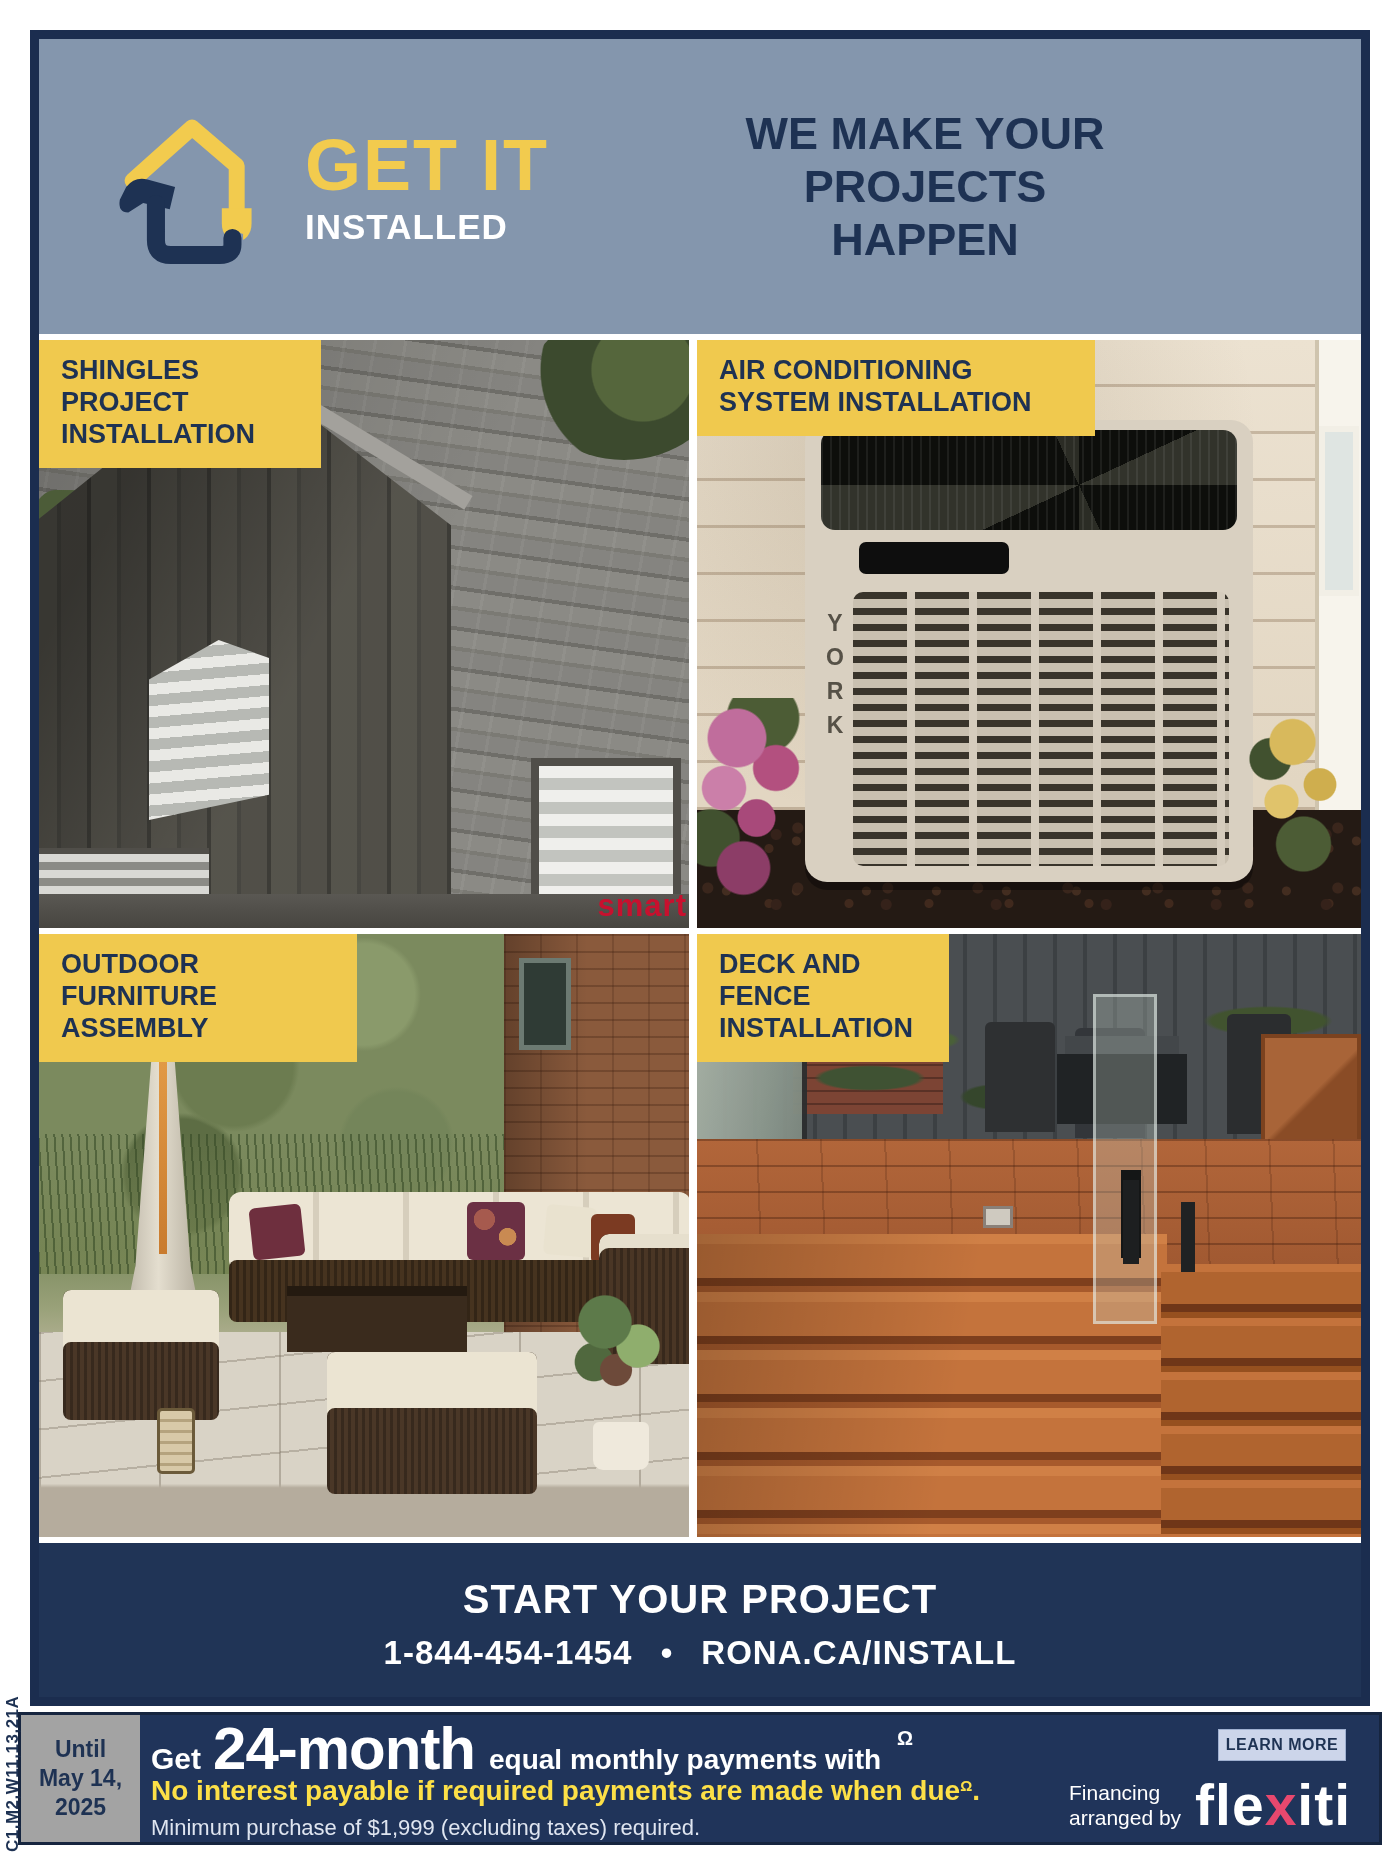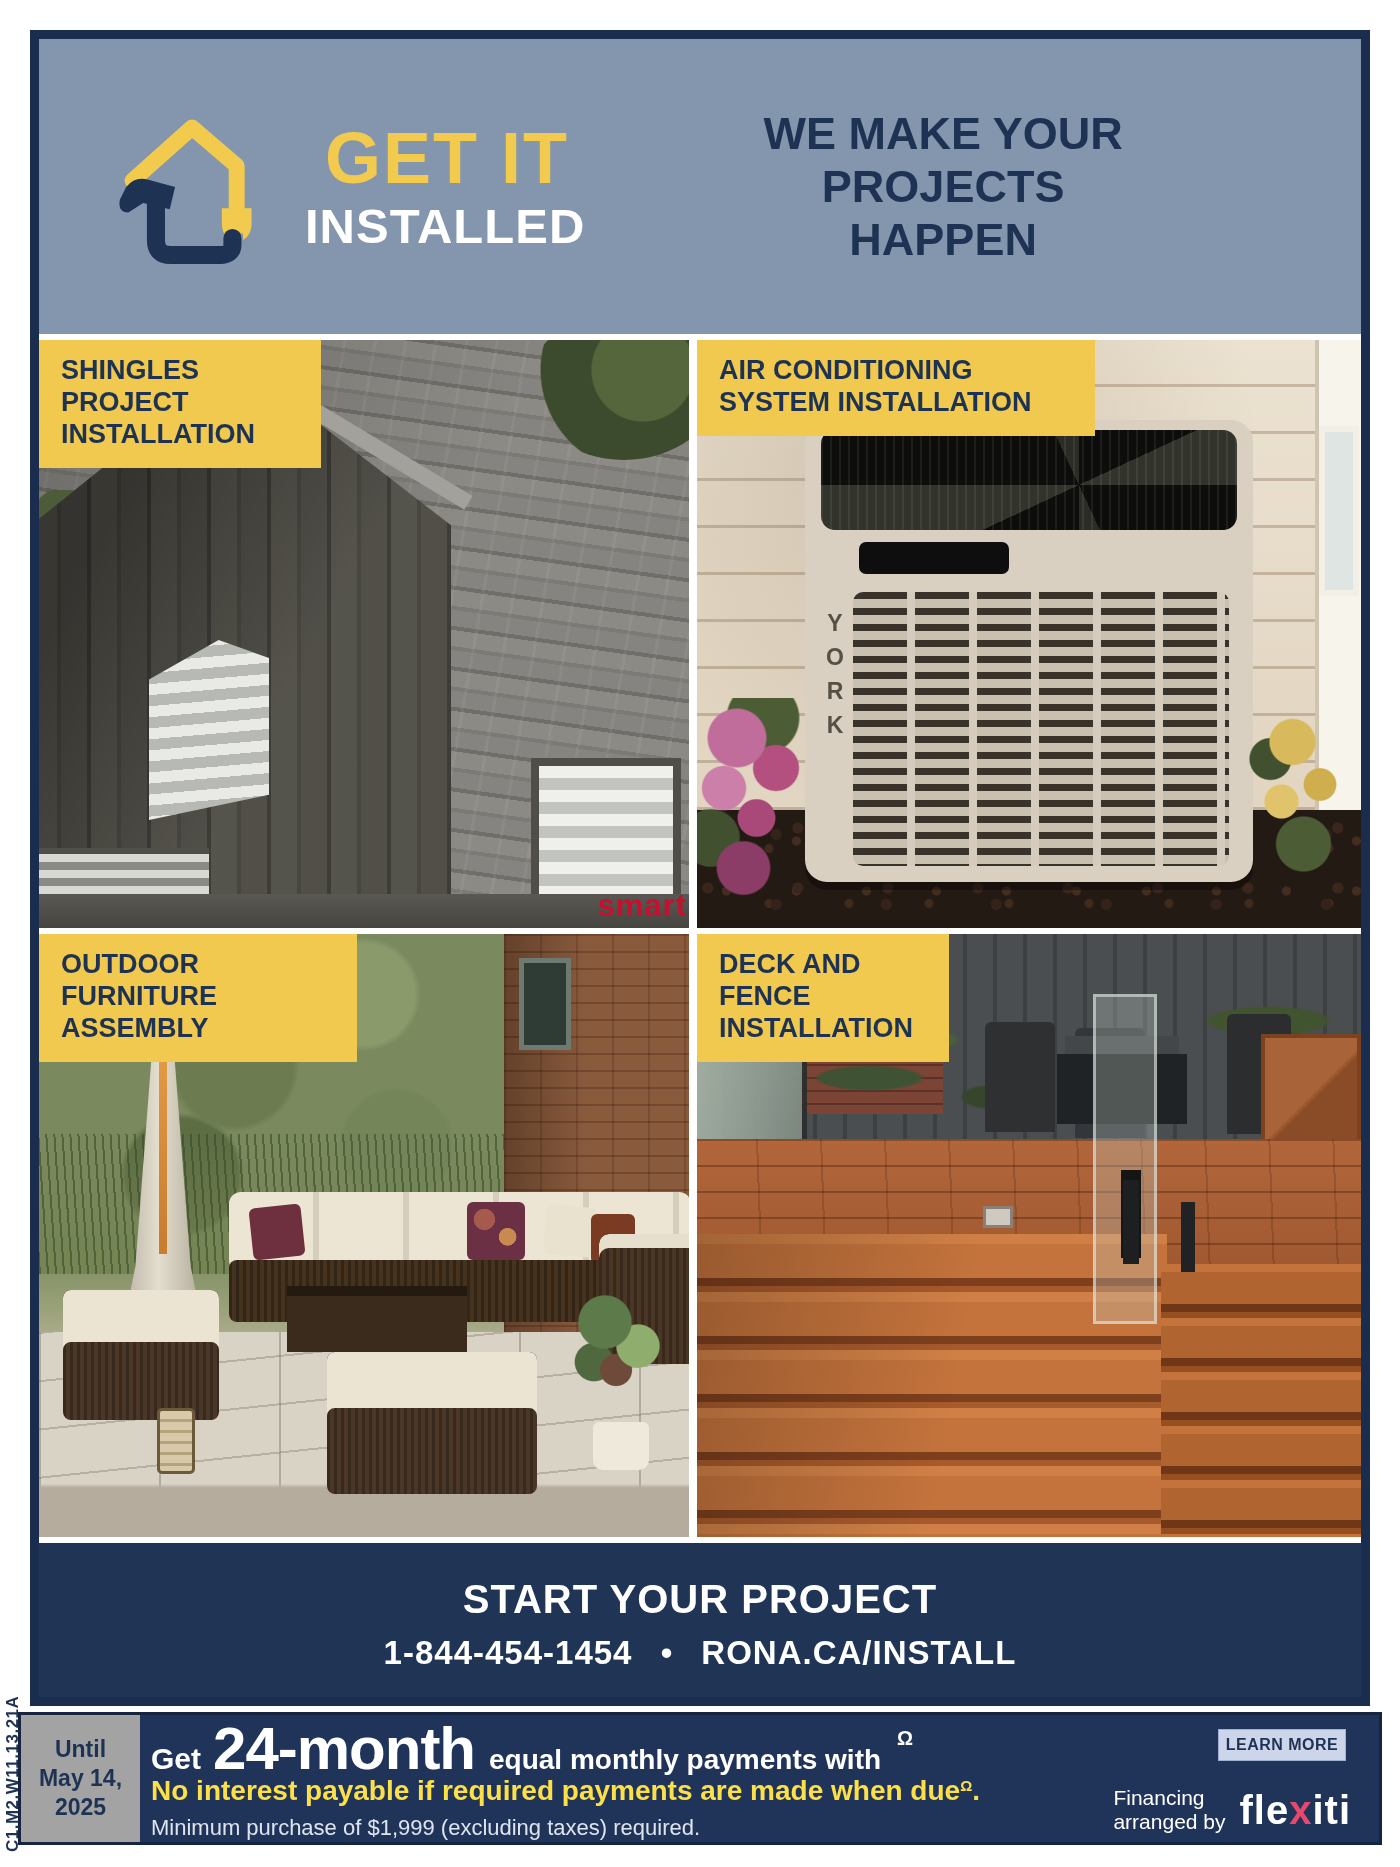--- a/index.html
+++ b/index.html
@@ -8,22 +8,22 @@
 
   
   .page { position:absolute; left:30px; top:30px; width:1340px; height:1676px;
     border:9px solid #1b2d4f; background:#ffffff; }
 
   
   .header { position:relative; width:100%; height:295px; background:#8496ad;
     display:flex; align-items:center; }
   .logo-wrap { margin-left:72px; width:160px; height:170px; flex:0 0 auto; }
   .brand { margin-left:34px; }
-  .brand-line1 { font-size:72px; font-weight:700; letter-spacing:2px; color:#f2cb4e; line-height:1;margin-left:20px; }
-  .brand-line2 { font-size:49px; font-weight:700; letter-spacing:1px; color:#ffffff; line-height:1; margin-top:8px; }
+  .brand-line1 { font-size:72px; font-weight:700; letter-spacing:2px; color:#f2cb4e; line-height:1; }
+  .brand-line2 { font-size:35px; font-weight:700; letter-spacing:1px; color:#ffffff; line-height:1; margin-top:8px; }
   .tagline { margin:0 auto; padding-right:60px; width:470px; text-align:center;
     font-size:45px; font-weight:700; color:#1e3253; line-height:1.18; }
 
   
   .grid { position:absolute; left:0; top:301px; display:grid;
     grid-template-columns:650px 664px; grid-template-rows:588px 603px;
     column-gap:8px; row-gap:6px; background:#ffffff; }
   .cell { position:relative; overflow:hidden; }
   .photo { position:absolute; inset:0; }
   .badge { position:absolute; left:0; top:0; z-index:5; background:#f0c94e;
@@ -252,21 +252,21 @@
   .f-sup { font-size:20px; font-weight:700; position:relative; top:-24px; margin-left:2px; }
   .f-line2 { position:absolute; left:130px; top:60px; color:#fde047; font-size:28px; font-weight:700; white-space:nowrap;text-align:right; }
   .f-sup2 { font-size:15px; position:relative; top:-9px; }
   .f-line3 { position:absolute; left:130px; top:100px; color:#dfe5f0; font-size:22px; font-weight:400; white-space:nowrap; }
   .learn-more { position:absolute; right:33px; top:14px; width:128px; height:32px;
     background:#ccd5ea; border:1px solid #9fb0d0; color:#1e3253;
     font-family:"Liberation Sans", sans-serif; font-size:16px; font-weight:700; letter-spacing:.5px;
     display:flex; align-items:center; justify-content:center; cursor:pointer; }
   .financing { position:absolute; right:28px; bottom:8px; display:flex; align-items:center; gap:14px; }
   .fin-lines { color:#ffffff; font-size:21px; line-height:1.15; }
-  .flexiti { color:#ffffff; font-size:40px; font-weight:700; letter-spacing:1px; line-height:1; }
+  .flexiti { color:#ffffff; font-size:57px; font-weight:700; letter-spacing:1px; line-height:1; }
   .flexiti .fx { color:#e8486e; }
 
   .prod-code { position:absolute; left:3px; top:1852px; transform:rotate(-90deg);
     transform-origin:0 0; font-size:17px; font-weight:700; color:#1e3253;
     letter-spacing:.5px; white-space:nowrap; }
 </style>
 </head>
 <body>
 
 <div class="page">

